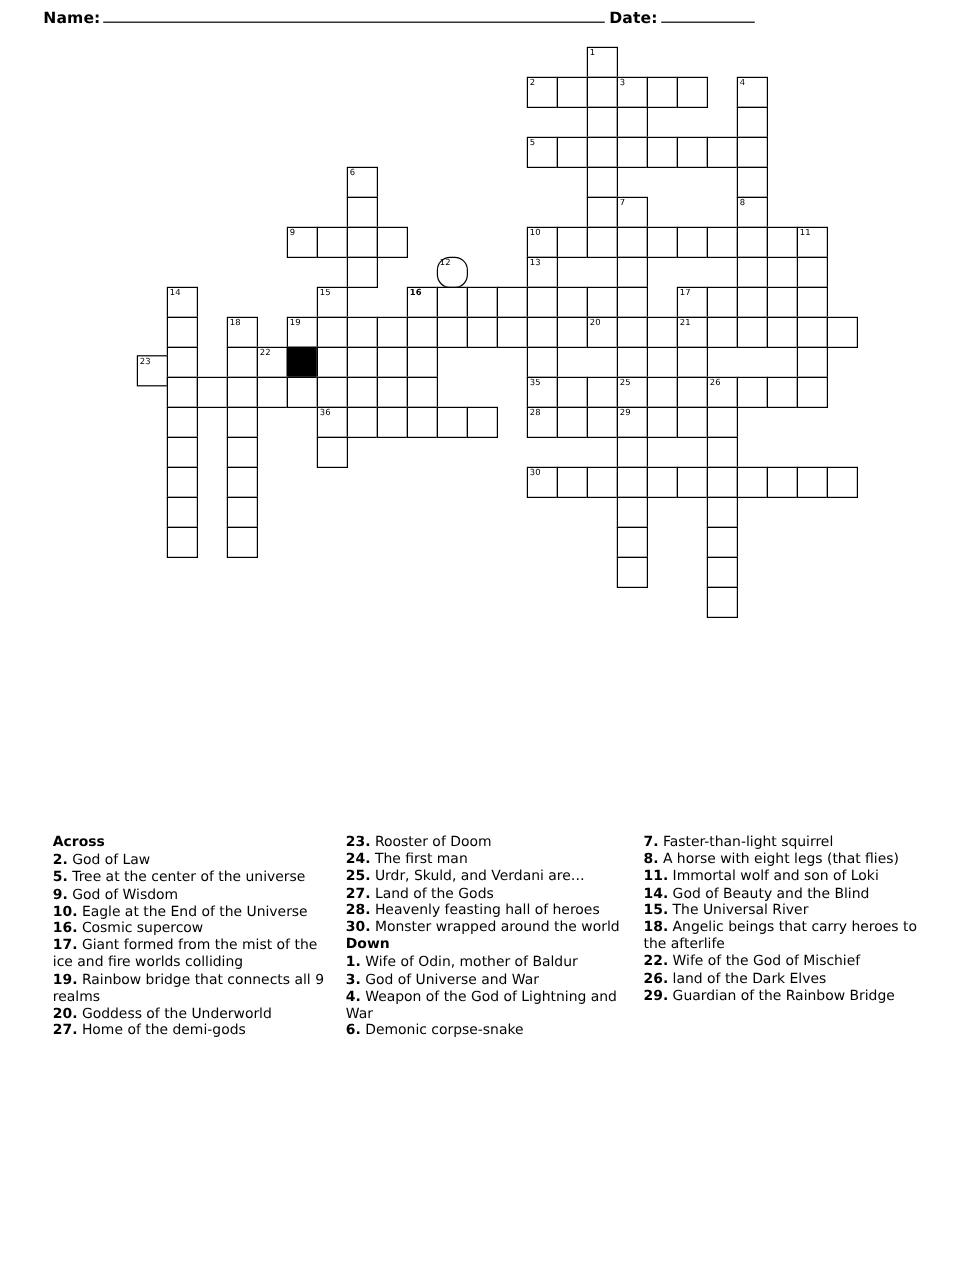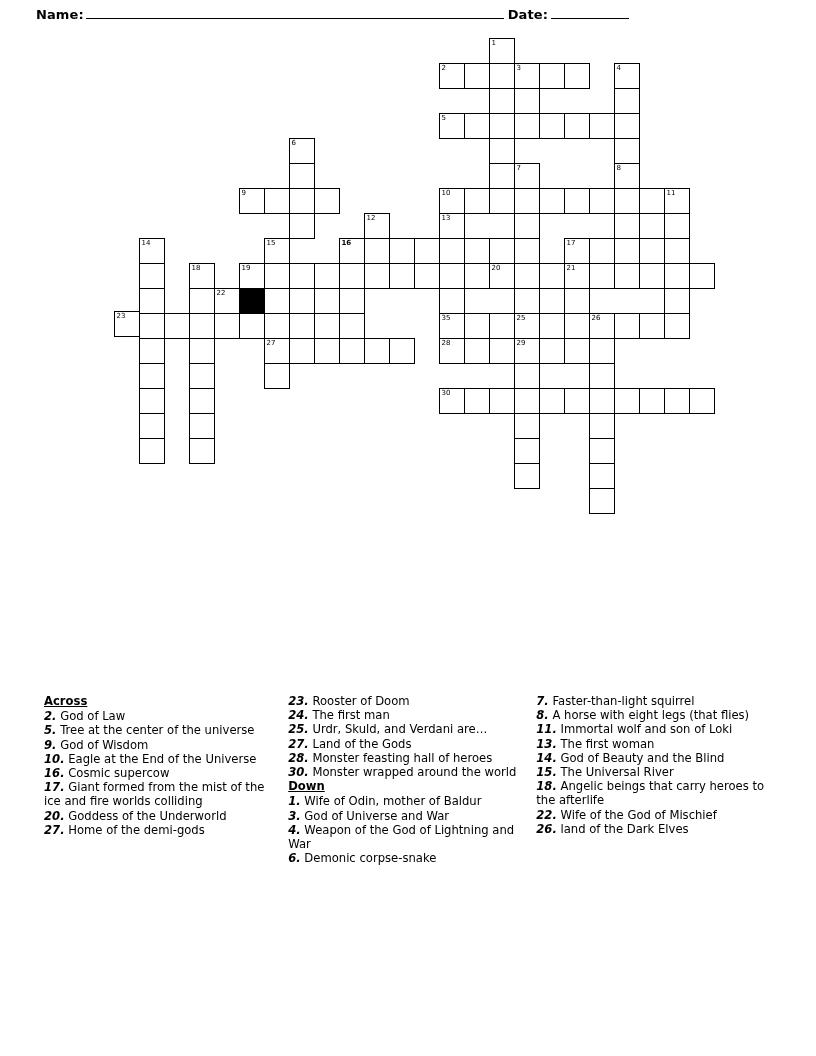--- a/index.html
+++ b/index.html
@@ -93,25 +93,24 @@
     gap: 18px;
     font-size: 11.6px;
     line-height: 14.2px;
   }
   .clue-col { width: 240px; }
   .clue-col.c1 { width: 232px; }
   .clue-col.c2 { width: 236px; }
   .clue-col.c3 { width: 250px; }
   .clue-head {
     font-weight: bold;
-    text-decoration: underline;
     margin-bottom: 1px;
   }
   .clue { margin: 0 0 0 0; }
-  .clue b { font-weight: bold; font-style: italic; }
+  .clue b { font-weight: bold; }
 </style>
 </head>
 <body>
 
 <div class="page">
 
   <div class="name-date">
     <span class="label">Name:</span>
     <span class="rule-long"></span>
     <span class="label">Date:</span>
@@ -177,21 +176,21 @@
         <div class="cell" style="left: 400px; top: 150px;"></div>
         <div class="cell" style="left: 425px; top: 150px;"></div>
         <div class="cell" style="left: 450px; top: 150px;"></div>
         <div class="cell" style="left: 475px; top: 150px;"></div>
         <div class="cell" style="left: 500px; top: 150px;"></div>
         <div class="cell" style="left: 525px; top: 150px;"></div>
         <div class="cell" style="left: 550px; top: 150px;">
           <span class="num">11</span>
         </div>
         <div class="cell" style="left: 175px; top: 175px;"></div>
-        <div class="cell" style="left: 250px; top: 175px;">
+        <div class="cell" style="left: 250px; top: 175px; border-radius: 11px;">
           <span class="num">12</span>
         </div>
         <div class="cell" style="left: 325px; top: 175px;">
           <span class="num">13</span>
         </div>
         <div class="cell" style="left: 400px; top: 175px;"></div>
         <div class="cell" style="left: 500px; top: 175px;"></div>
         <div class="cell" style="left: 550px; top: 175px;"></div>
         <div class="cell" style="left: 25px; top: 200px;">
           <span class="num">14</span>
@@ -252,21 +251,21 @@
         </div>
         <div class="cell filled" style="left: 125px; top: 250px;"></div>
         <div class="cell" style="left: 150px; top: 250px;"></div>
         <div class="cell" style="left: 175px; top: 250px;"></div>
         <div class="cell" style="left: 200px; top: 250px;"></div>
         <div class="cell" style="left: 225px; top: 250px;"></div>
         <div class="cell" style="left: 325px; top: 250px;"></div>
         <div class="cell" style="left: 400px; top: 250px;"></div>
         <div class="cell" style="left: 450px; top: 250px;"></div>
         <div class="cell" style="left: 550px; top: 250px;"></div>
-        <div class="cell" style="left: 0px; top: 273px; text-align: center;">
+        <div class="cell" style="left: 0px; top: 257px; text-align: center;">
           <span class="num">23</span>
         </div>
         <div class="cell" style="left: 25px; top: 275px;"></div>
         <div class="cell" style="left: 50px; top: 275px;"></div>
         <div class="cell" style="left: 75px; top: 275px;"></div>
         <div class="cell" style="left: 100px; top: 275px;"></div>
         <div class="cell" style="left: 125px; top: 275px;"></div>
         <div class="cell" style="left: 150px; top: 275px;"></div>
         <div class="cell" style="left: 175px; top: 275px;"></div>
         <div class="cell" style="left: 200px; top: 275px;"></div>
@@ -283,21 +282,21 @@
         <div class="cell" style="left: 450px; top: 275px;"></div>
         <div class="cell" style="left: 475px; top: 275px;">
           <span class="num">26</span>
         </div>
         <div class="cell" style="left: 500px; top: 275px;"></div>
         <div class="cell" style="left: 525px; top: 275px;"></div>
         <div class="cell" style="left: 550px; top: 275px;"></div>
         <div class="cell" style="left: 25px; top: 300px;"></div>
         <div class="cell" style="left: 75px; top: 300px;"></div>
         <div class="cell" style="left: 150px; top: 300px;">
-          <span class="num">27</span>
+          <span class="num">36</span>
         </div>
         <div class="cell" style="left: 175px; top: 300px;"></div>
         <div class="cell" style="left: 200px; top: 300px;"></div>
         <div class="cell" style="left: 225px; top: 300px;"></div>
         <div class="cell" style="left: 250px; top: 300px;"></div>
         <div class="cell" style="left: 275px; top: 300px;"></div>
         <div class="cell" style="left: 325px; top: 300px;">
           <span class="num">28</span>
         </div>
         <div class="cell" style="left: 350px; top: 300px;"></div>
@@ -345,49 +344,50 @@
   <div class="clues">
     <div class="clue-col c1">
       <div class="clue-head">Across</div>
       <div id="col1">
           <div class="clue"><b>2.</b><span> God of Law</span></div>
           <div class="clue"><b>5.</b><span> Tree at the center of the universe</span></div>
           <div class="clue"><b>9.</b><span> God of Wisdom</span></div>
           <div class="clue"><b>10.</b><span> Eagle at the End of the Universe</span></div>
           <div class="clue"><b>16.</b><span> Cosmic supercow</span></div>
           <div class="clue"><b>17.</b><span> Giant formed from the mist of the ice and fire worlds colliding</span></div>
+          <div class="clue"><b>19.</b><span> Rainbow bridge that connects all 9 realms</span></div>
           <div class="clue"><b>20.</b><span> Goddess of the Underworld</span></div>
           <div class="clue"><b>27.</b><span> Home of the demi-gods</span></div>
         </div>
     </div>
     <div class="clue-col c2">
       <div id="col2a">
           <div class="clue"><b>23.</b><span> Rooster of Doom</span></div>
           <div class="clue"><b>24.</b><span> The first man</span></div>
           <div class="clue"><b>25.</b><span> Urdr, Skuld, and Verdani are…</span></div>
           <div class="clue"><b>27.</b><span> Land of the Gods</span></div>
-          <div class="clue"><b>28.</b><span> Monster feasting hall of heroes</span></div>
+          <div class="clue"><b>28.</b><span> Heavenly feasting hall of heroes</span></div>
           <div class="clue"><b>30.</b><span> Monster wrapped around the world</span></div>
         </div>
       <div class="clue-head">Down</div>
       <div id="col2b">
           <div class="clue"><b>1.</b><span> Wife of Odin, mother of Baldur</span></div>
           <div class="clue"><b>3.</b><span> God of Universe and War</span></div>
           <div class="clue"><b>4.</b><span> Weapon of the God of Lightning and War</span></div>
           <div class="clue"><b>6.</b><span> Demonic corpse-snake</span></div>
         </div>
     </div>
     <div class="clue-col c3">
       <div id="col3">
           <div class="clue"><b>7.</b><span> Faster-than-light squirrel</span></div>
           <div class="clue"><b>8.</b><span> A horse with eight legs (that flies)</span></div>
           <div class="clue"><b>11.</b><span> Immortal wolf and son of Loki</span></div>
-          <div class="clue"><b>13.</b><span> The first woman</span></div>
           <div class="clue"><b>14.</b><span> God of Beauty and the Blind</span></div>
           <div class="clue"><b>15.</b><span> The Universal River</span></div>
           <div class="clue"><b>18.</b><span> Angelic beings that carry heroes to the afterlife</span></div>
           <div class="clue"><b>22.</b><span> Wife of the God of Mischief</span></div>
           <div class="clue"><b>26.</b><span> land of the Dark Elves</span></div>
+          <div class="clue"><b>29.</b><span> Guardian of the Rainbow Bridge</span></div>
         </div>
     </div>
   </div>
 
 </div>
 
 </body></html>

